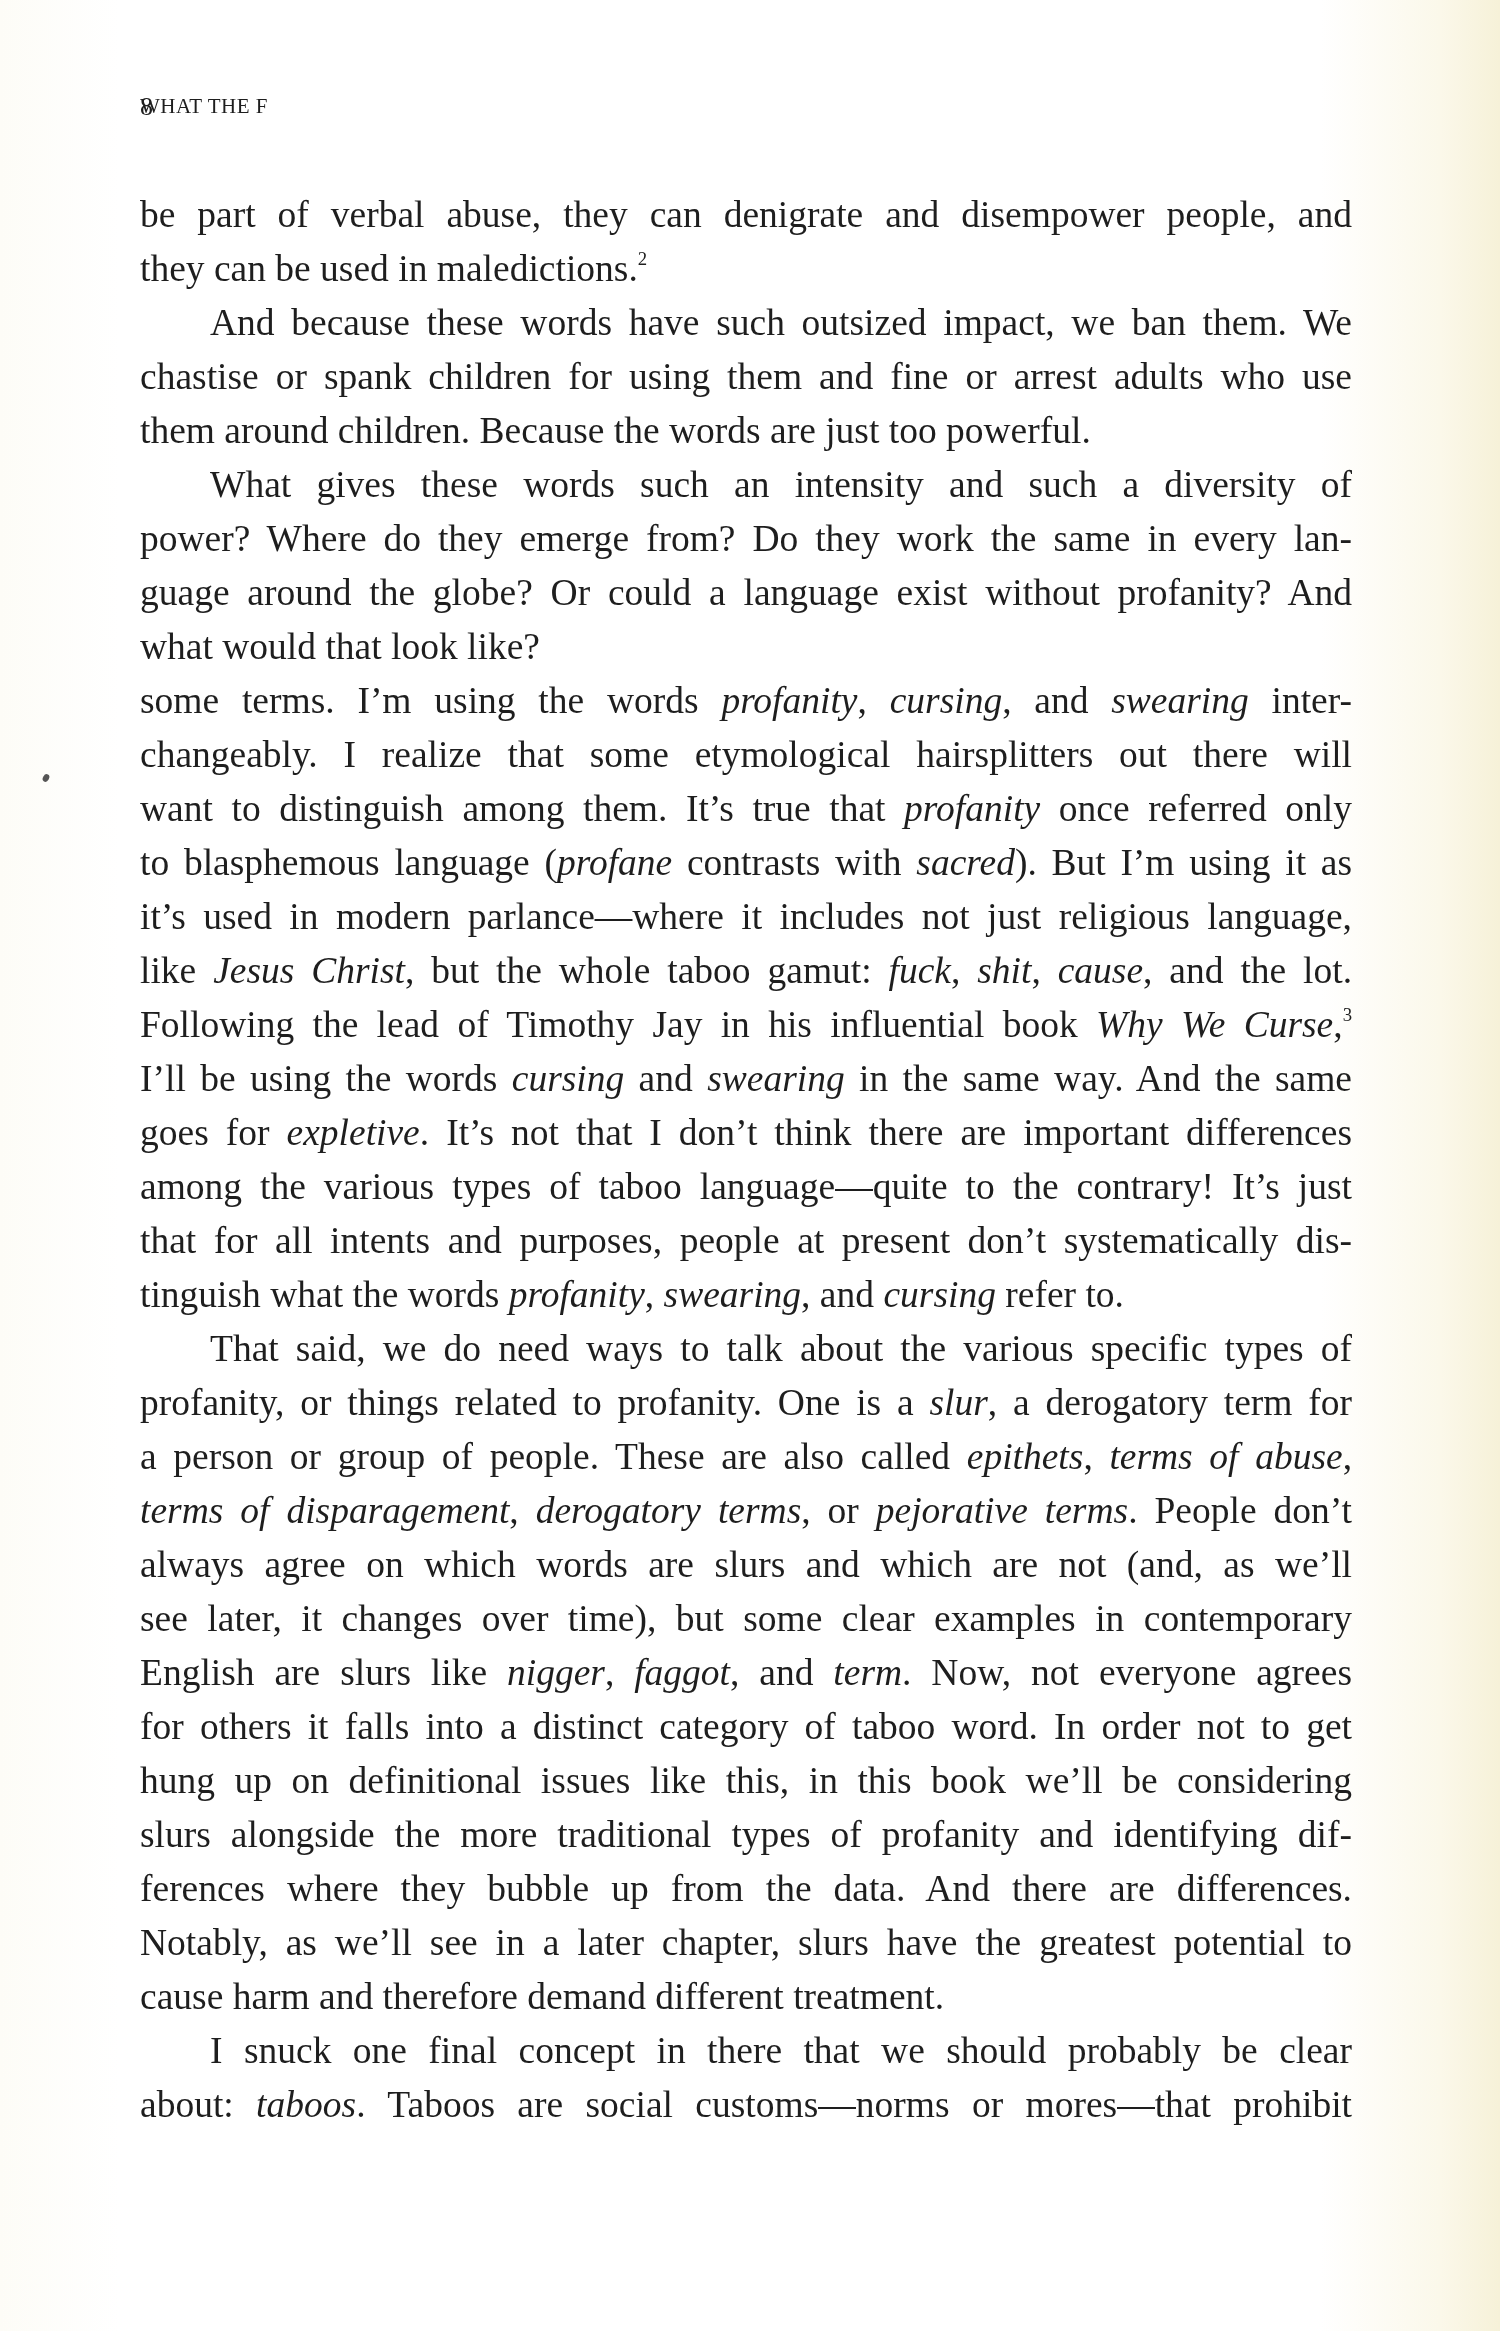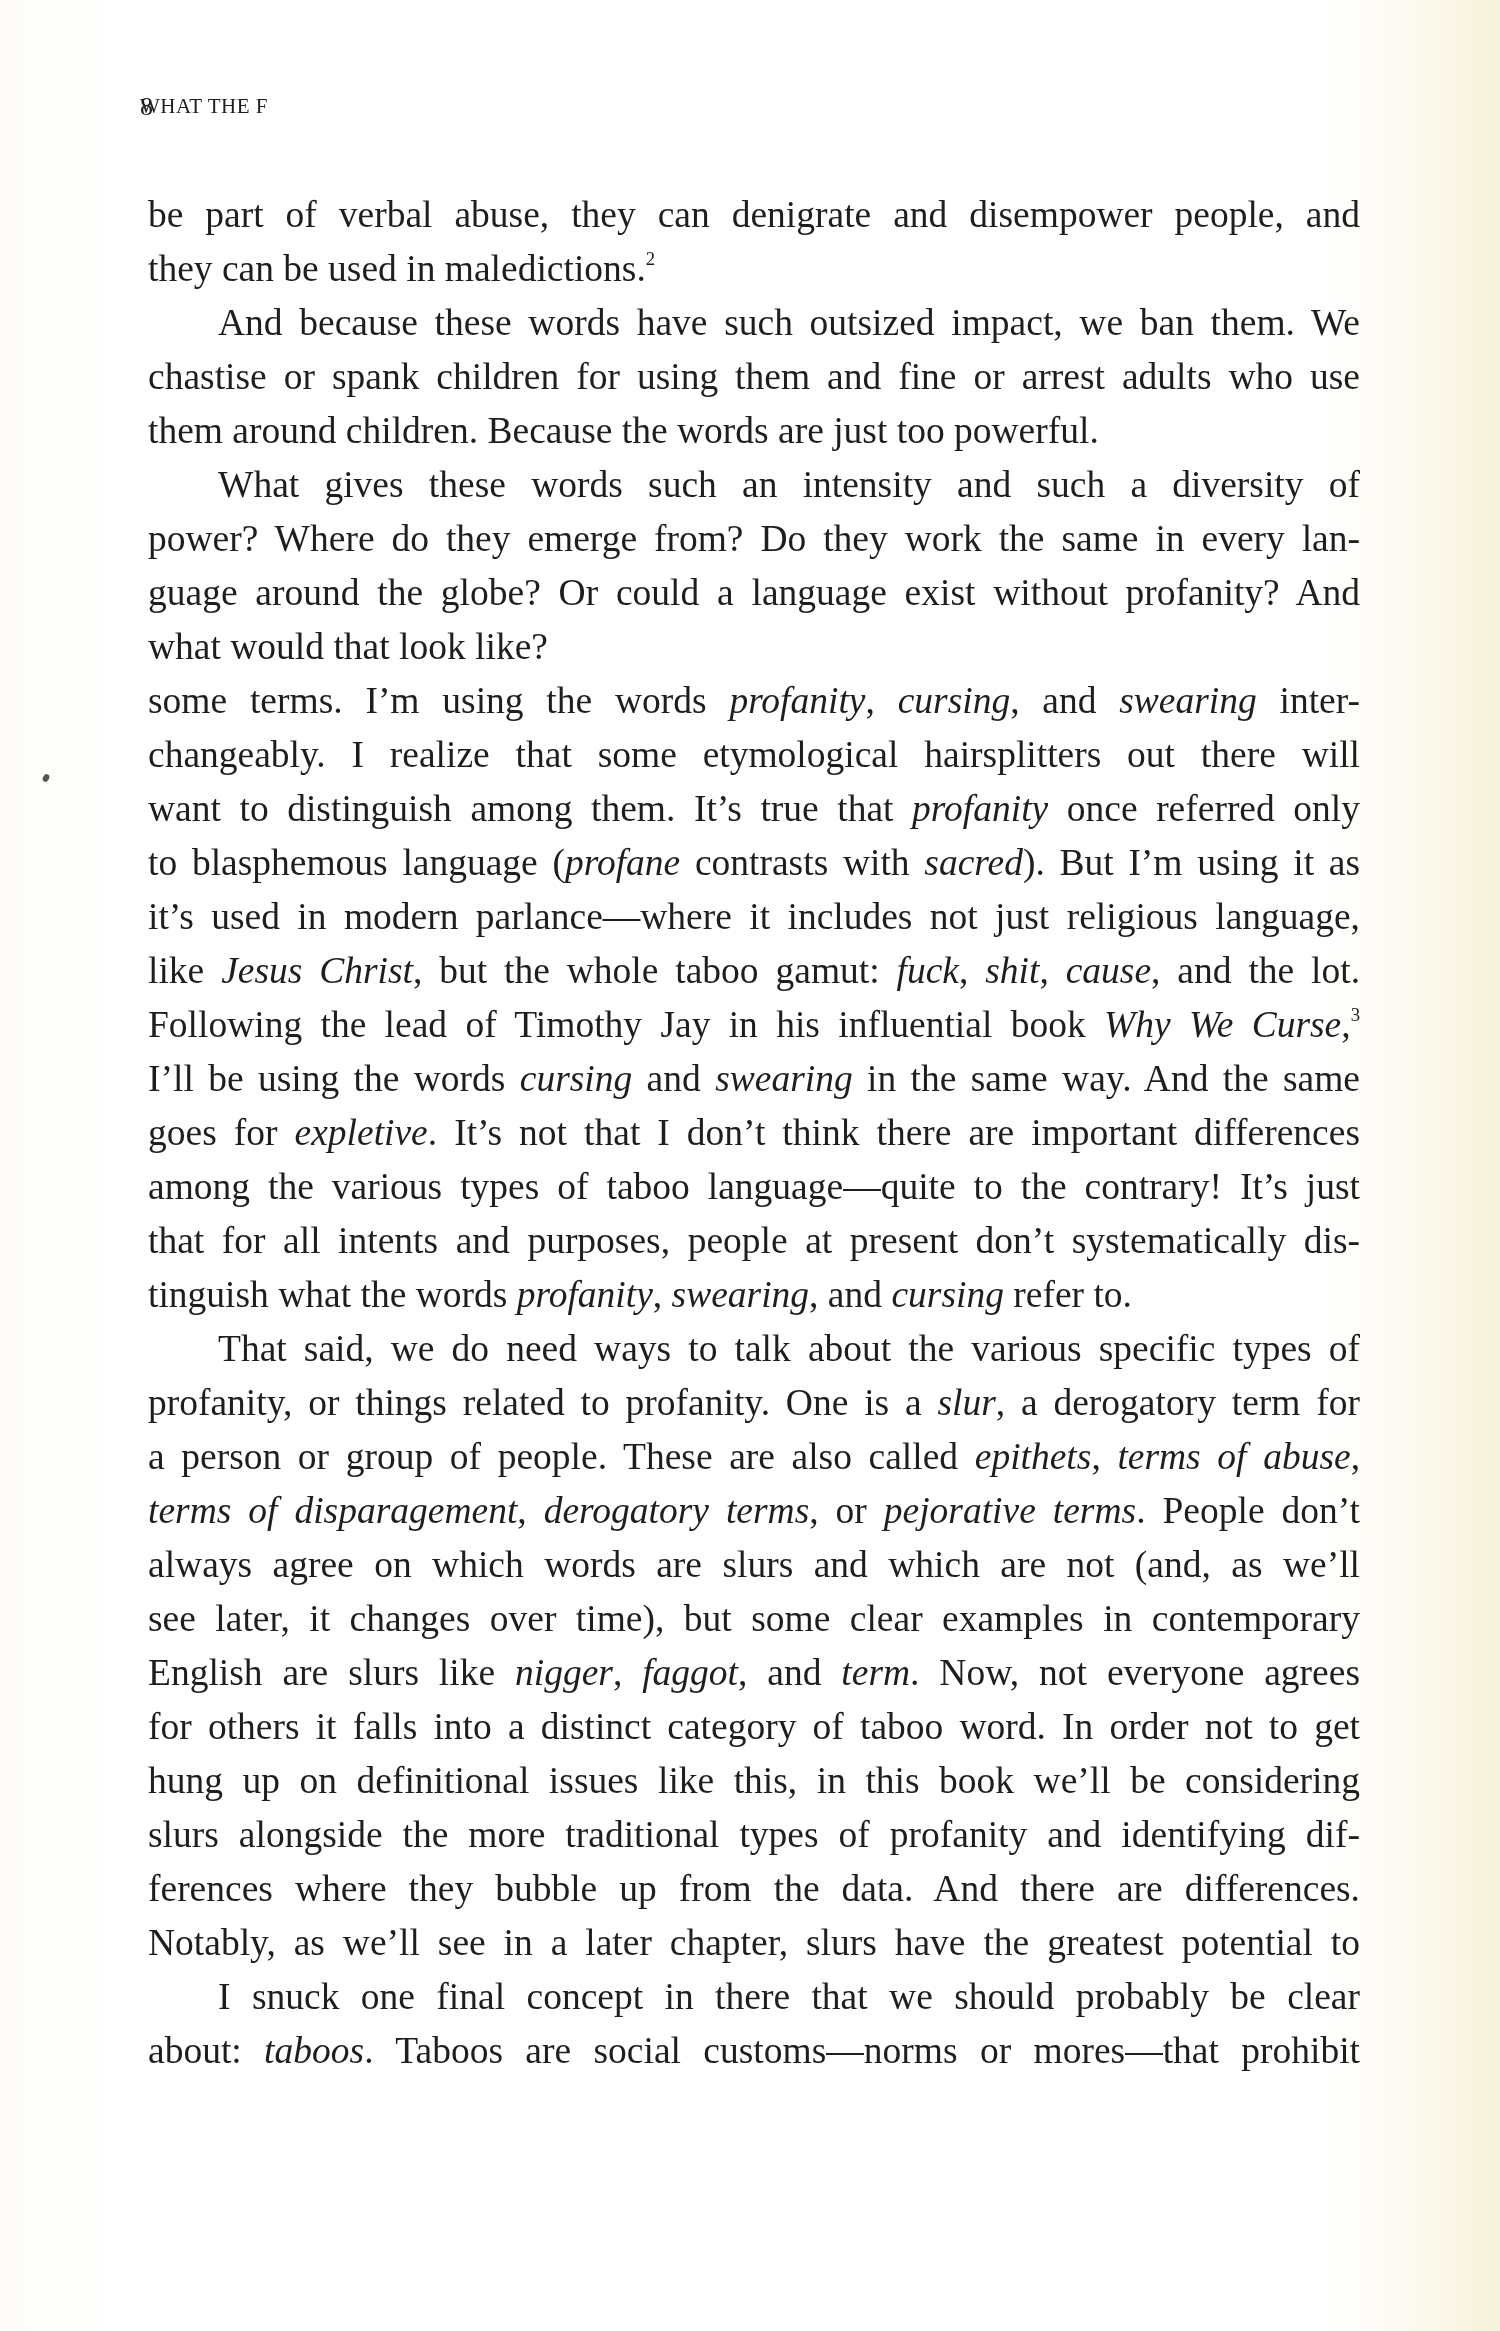--- a/index.html
+++ b/index.html
@@ -11,21 +11,21 @@
   }
   .page { position:absolute; left:0; top:0; width:1500px; height:2331px; }
   .running-head {
     position:absolute; top:92px; left:140px; width:1212px; height:40px;
     font-size:22px; letter-spacing:0.5px;
   }
   .page-number { position:absolute; left:0; top:0; font-size:26px; }
   .book-title { position:absolute; left:0; right:0; top:2px; text-align:left; font-size:21px; }
   .body-text {
     position:absolute; left:140px; top:188px; width:1212px;
-    font-size:37.5px; line-height:54px; text-align:justify;margin-left:8px;
+    font-size:37.5px; line-height:54px; text-align:justify;
   }
   .line { display:block; white-space:nowrap; text-align:justify; text-align-last:justify; height:54px; overflow:visible; }
   .line.last { text-align-last:left; }
   .line.indent { padding-left:70px; }
   .line i { }
   sup { font-size:0.5em; vertical-align:0.85em; line-height:0; }
   .margin-mark {
     position:absolute; left:43px; top:774px; width:6px; height:8px;
     background:#555; border-radius:50%; transform:rotate(30deg);
   }
@@ -68,16 +68,17 @@
       <span class="line"><span>a person or group of people. These are also called </span><i>epithets</i><span>, </span><i>terms of abuse</i><span>,</span></span>
       <span class="line"><i>terms of disparagement</i><span>, </span><i>derogatory terms</i><span>, or </span><i>pejorative terms</i><span>. People don’t</span></span>
       <span class="line"><span>always agree on which words are slurs and which are not (and, as we’ll</span></span>
       <span class="line"><span>see later, it changes over time), but some clear examples in contemporary</span></span>
       <span class="line"><span>English are slurs like </span><i>nigger</i><span>, </span><i>faggot</i><span>, and </span><i>term</i><span>. Now, not everyone agrees</span></span>
       <span class="line"><span>for others it falls into a distinct category of taboo word. In order not to get</span></span>
       <span class="line"><span>hung up on definitional issues like this, in this book we’ll be considering</span></span>
       <span class="line"><span>slurs alongside the more traditional types of profanity and identifying dif-</span></span>
       <span class="line"><span>ferences where they bubble up from the data. And there are differences.</span></span>
       <span class="line"><span>Notably, as we’ll see in a later chapter, slurs have the greatest potential to</span></span>
+      <span class="line last"><span>cause harm and therefore demand different treatment.</span></span>
       <span class="line indent"><span>I snuck one final concept in there that we should probably be clear</span></span>
       <span class="line"><span>about: </span><i>taboos</i><span>. Taboos are social customs—norms or mores—that prohibit</span></span>
     </div>
 </div>
 
 </body></html>

